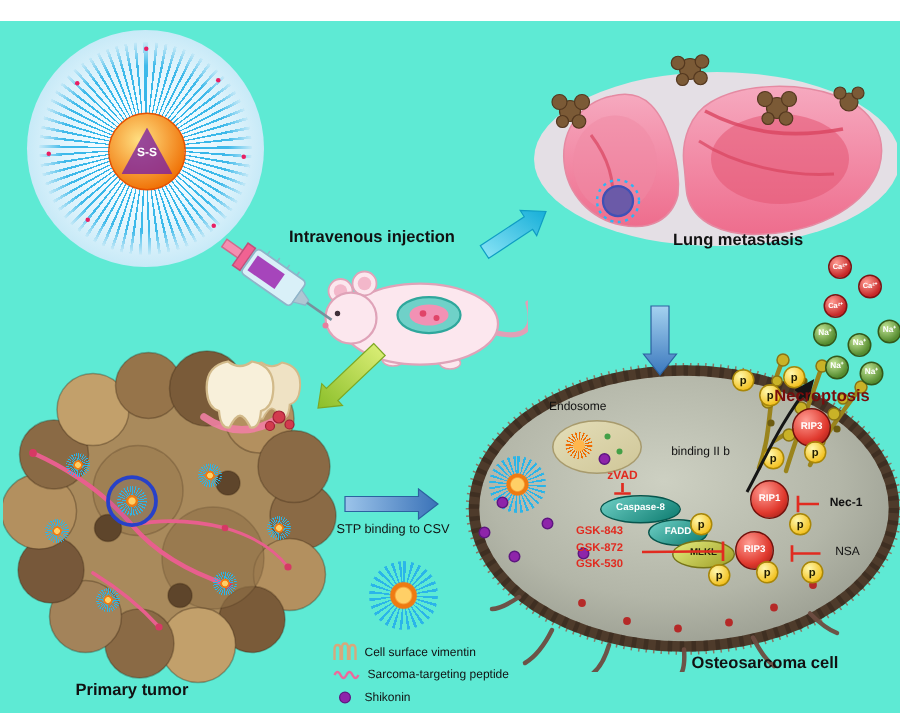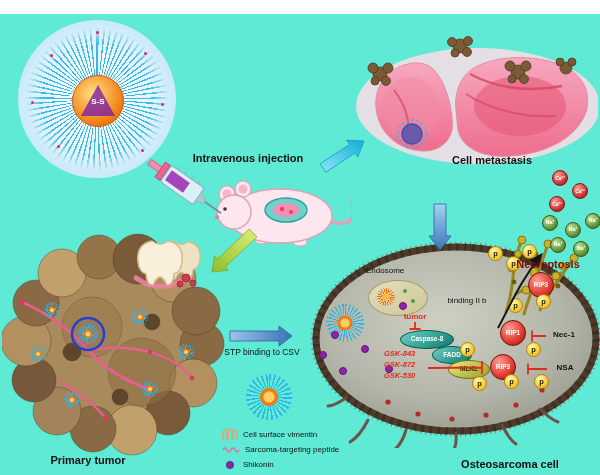--- a/index.html
+++ b/index.html
@@ -2,21 +2,21 @@
 <html style="--accent-cyan: #2bb5e9; --inhibitor-red: #e12b20; --necroptosis-red: #7a0c0c; --shikonin-purple: #8e24aa; --phospho-yellow: #f3c11f; --lung-pink: #f3a0b8; --tumor-brown: #a98a5c; --cell-gray: #b3b6a8;"><head>
 <meta charset="utf-8">
 <style>
   html,body{margin:0;padding:0;background:#fff;}
   #canvas{position:relative;width:600px;height:475px;background:#5eead4;overflow:hidden;
           font-family:"Liberation Sans",sans-serif;color:#111;margin-top:14px;}
   .abs{position:absolute;}
   .lbl{position:absolute;color:#111;line-height:1.15;text-align:center;z-index:10;}
   .big{font-size:11px;font-weight:bold;}
   .small{font-size:8px;}
-  .tiny{font-size:7.5px;font-style:italic;}
+  .tiny{font-size:7.5px;}
   .red-lbl{color:var(--inhibitor-red,#e12b20);font-weight:bold;}
   .nec-lbl{color:var(--necroptosis-red,#7a0c0c);font-weight:bold;font-size:11px;}
   .mol{position:absolute;display:flex;align-items:center;justify-content:center;
        color:#fff;font-weight:bold;border-radius:50%;font-size:6.5px;line-height:1;
        text-align:center;z-index:8;}
   .red-mol{background:radial-gradient(circle at 35% 30%,#ff9d93,#e0392e 60%,#8f1710);border:1px solid #70100b;}
   .teal-mol{background:linear-gradient(145deg,#6fd0c6,#0b7a6e);border:1px solid #07564d;}
   .mlkl-mol{background:linear-gradient(145deg,#e3ec7e,#9e9d24);border:1px solid #767417;color:#23230a;}
   .p-dot{width:13px;height:13px;background:radial-gradient(circle at 35% 30%,#fff8ae,var(--phospho-yellow,#f3c11f) 75%);
          border:1px solid #a98708;color:#211c00;font-size:7.5px;}
@@ -254,23 +254,23 @@
   <div class="lbl small" style="left:366px;top:252px;width:60px;text-align:left;">Endosome</div>
   <div class="endosome">
     <div class="nano-orange" style="left:8px;top:7px;width:18px;height:18px;"></div>
     <div class="dotg" style="left:34px;top:8px;"></div>
     <div class="dotg" style="left:42px;top:18px;"></div>
     <div class="shk" style="left:30px;top:21px;"></div>
   </div>
 
   <div class="lbl nec-lbl" style="left:513px;top:244px;width:70px;">Necroptosis</div>
   <div class="lbl small" style="left:432px;top:282px;width:70px;">binding II b</div>
-  <div class="lbl small red-lbl" style="left:398px;top:298px;width:34px;">tumor</div>
+  <div class="lbl small red-lbl" style="left:398px;top:298px;width:34px;">zVAD</div>
   <div class="lbl small" style="left:544px;top:316px;width:40px;font-weight:bold;">Nec-1</div>
-  <div class="lbl small" style="left:548px;top:349px;width:34px;font-weight:bold;">NSA</div>
+  <div class="lbl small" style="left:548px;top:349px;width:34px;font-weight:normal;">NSA</div>
   <div class="lbl tiny red-lbl" style="left:384px;top:336px;width:46px;text-align:left;">GSK-843</div>
   <div class="lbl tiny red-lbl" style="left:384px;top:347px;width:46px;text-align:left;">GSK-872</div>
   <div class="lbl tiny red-lbl" style="left:384px;top:358px;width:46px;text-align:left;">GSK-530</div>
 
   <div class="mol teal-mol" style="left:400px;top:316px;width:52px;height:17px;">Caspase-8</div>
   <div class="mol teal-mol" style="left:432px;top:332px;width:38px;height:16px;">FADD</div>
   <div class="mol mlkl-mol" style="left:448px;top:346px;width:40px;height:17px;">MLKL</div>
   <div class="mol red-mol" style="left:528px;top:258px;width:24px;height:24px;">RIP3</div>
   <div class="mol red-mol" style="left:500px;top:306px;width:24px;height:24px;">RIP1</div>
   <div class="mol red-mol" style="left:490px;top:340px;width:24px;height:24px;">RIP3</div>
@@ -297,23 +297,23 @@
 
   <div class="nano" style="left:326px;top:290px;width:38px;height:38px;"></div>
   <div class="nano" style="left:246px;top:360px;width:46px;height:46px;"></div>
   <div class="shk" style="left:319px;top:337px;"></div>
   <div class="shk" style="left:339px;top:353px;"></div>
   <div class="shk" style="left:361px;top:331px;"></div>
   <div class="shk" style="left:331px;top:317px;"></div>
   <div class="shk" style="left:385px;top:351px;"></div>
 
   <div class="lbl big" style="left:186px;top:138px;width:124px;">Intravenous injection</div>
-  <div class="lbl big" style="left:430px;top:140px;width:124px;">Cell metastasis</div>
+  <div class="lbl big" style="left:430px;top:140px;width:124px;">Lung metastasis</div>
   <div class="lbl big" style="left:28px;top:440px;width:120px;text-align:center;">Primary tumor</div>
-  <div class="lbl big" style="left:440px;top:444px;width:140px;">Osteosarcoma cell</div>
+  <div class="lbl big" style="left:440px;top:422px;width:140px;">Osteosarcoma cell</div>
   <div class="lbl" style="left:212px;top:334px;width:100px;font-size:8.5px;">STP binding to CSV</div>
 
   <div class="legend">
     <div class="row">
       <svg width="16" height="13" viewBox="0 0 16 13">
         <path d="M1,12 V5 Q1,2 3,2 Q5,2 5,5 V12 M6,12 V4 Q6,1 8,1 Q10,1 10,4 V12 M11,12 V5 Q11,2 13,2 Q15,2 15,5 V12" fill="none" stroke="#d7a87c" stroke-width="1.6"></path>
       </svg>
       <span class="txt">Cell surface vimentin</span>
     </div>
     <div class="row">

